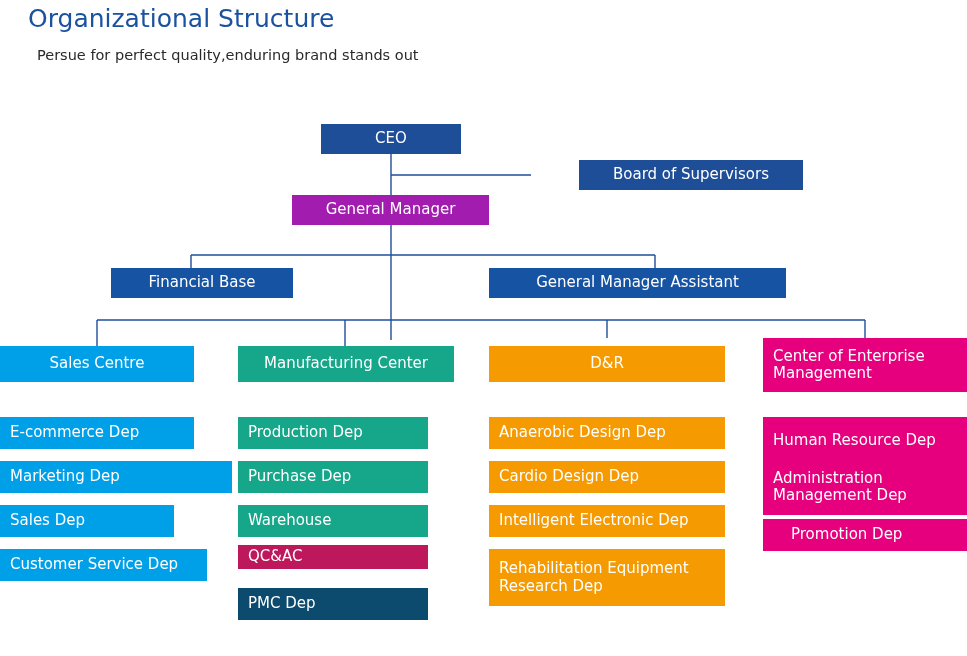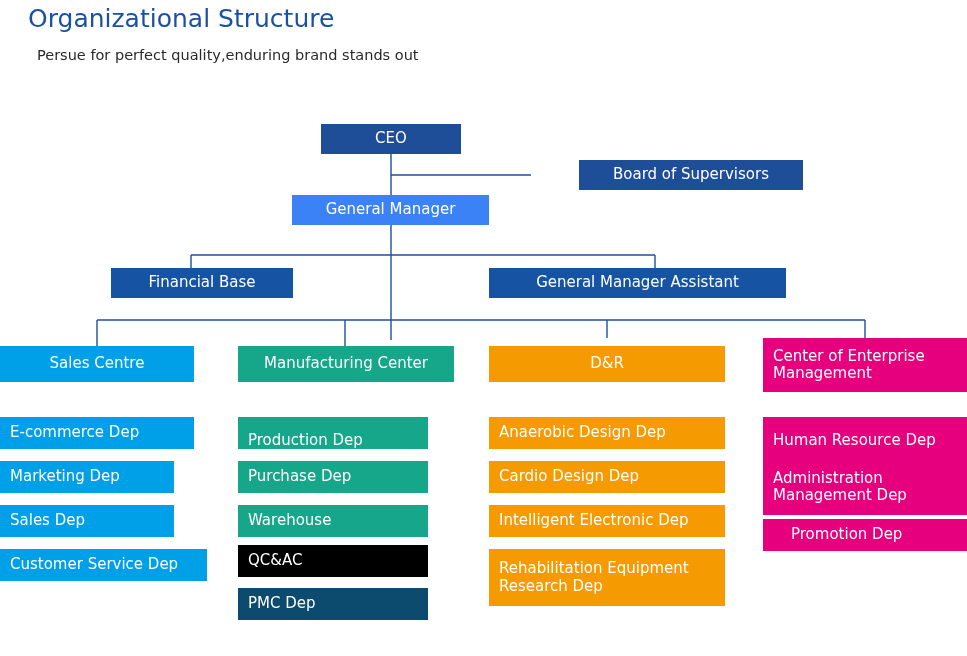--- a/index.html
+++ b/index.html
@@ -97,21 +97,21 @@
   </svg>
 
   <div class="node center" style="left:321px; top:124px; width:140px; height:30px; background:#1f4e99;">
     <span class="label">CEO</span>
   </div>
 
   <div class="node center" style="left:531px; top:160px; width:224px; height:30px; background:#1f4e99;margin-left:48px;">
     <span class="label">Board of Supervisors</span>
   </div>
 
-  <div class="node center" style="left:292px; top:195px; width:197px; height:30px; background:#3b82f6;">
+  <div class="node center" style="left:292px; top:195px; width:197px; height:30px; background:#a21caf;">
     <span class="label">General Manager</span>
   </div>
 
   <div class="node center" style="left:489px; top:268px; width:297px; height:30px; background:#1653a3;">
     <span class="label">General Manager Assistant</span>
   </div>
 
   <div class="node center" style="left:111px; top:268px; width:182px; height:30px; background:#1653a3;">
     <span class="label">Financial Base</span>
   </div>
@@ -128,40 +128,40 @@
     <span class="label">D&amp;R</span>
   </div>
 
   <div class="node left" style="left:763px; top:338px; width:204px; height:54px; background:#e6007e;">
     <span class="label">Center of Enterprise Management</span>
   </div>
 
   <div class="node left" style="left:0px; top:417px; width:194px; height:32px; background:#00a0e9;">
     <span class="label">E-commerce Dep</span>
   </div>
-  <div class="node left" style="left:0px; top:461px; width:174px; height:32px; background:#00a0e9;">
+  <div class="node left" style="left:0px; top:461px; width:232px; height:32px; background:#00a0e9;">
     <span class="label">Marketing Dep</span>
   </div>
   <div class="node left" style="left:0px; top:505px; width:174px; height:32px; background:#00a0e9;">
     <span class="label">Sales Dep</span>
   </div>
   <div class="node left" style="left:0px; top:549px; width:207px; height:32px; background:#00a0e9;">
     <span class="label">Customer Service Dep</span>
   </div>
 
-  <div class="node left" style="left:238px; top:417px; width:190px; height:32px; background:#16a68a;align-items:flex-end;">
+  <div class="node left" style="left:238px; top:417px; width:190px; height:32px; background:#16a68a;">
     <span class="label">Production Dep</span>
   </div>
   <div class="node left" style="left:238px; top:461px; width:190px; height:32px; background:#16a68a;">
     <span class="label">Purchase Dep</span>
   </div>
   <div class="node left" style="left:238px; top:505px; width:190px; height:32px; background:#16a68a;">
     <span class="label">Warehouse</span>
   </div>
-  <div class="node left" style="left:238px; top:545px; width:190px; height:32px; background:#000000;">
+  <div class="node left" style="left:238px; top:545px; width:190px; height:24px; background:#be185d;">
     <span class="label">QC&amp;AC</span>
   </div>
   <div class="node left" style="left:238px; top:588px; width:190px; height:32px; background:#0c4a6e;">
     <span class="label">PMC Dep</span>
   </div>
 
   <div class="node left" style="left:489px; top:417px; width:236px; height:32px; background:#f59a00;">
     <span class="label">Anaerobic Design Dep</span>
   </div>
   <div class="node left" style="left:489px; top:461px; width:236px; height:32px; background:#f59a00;">

